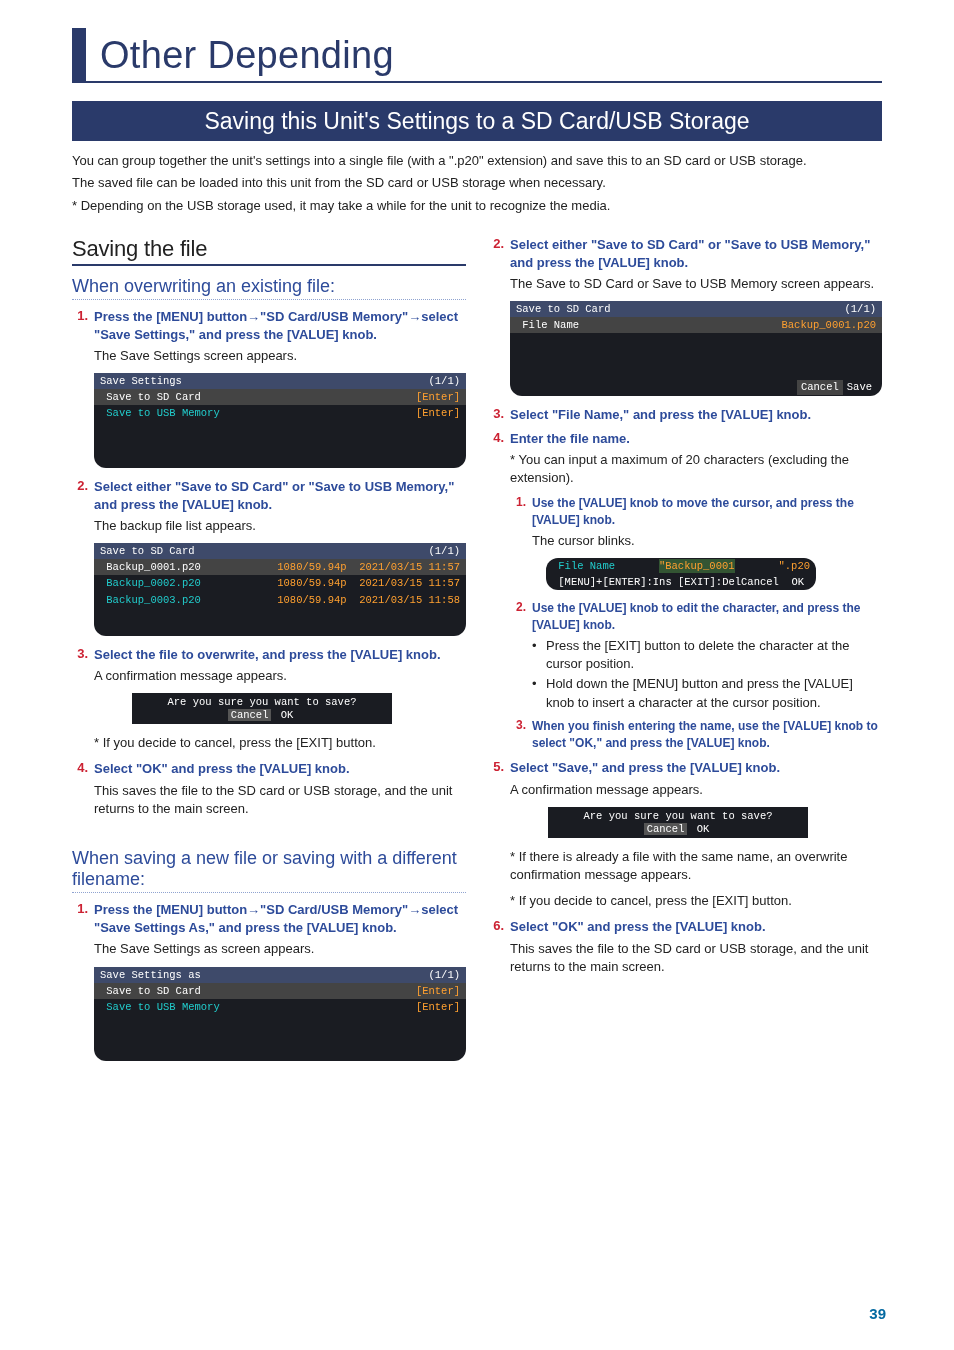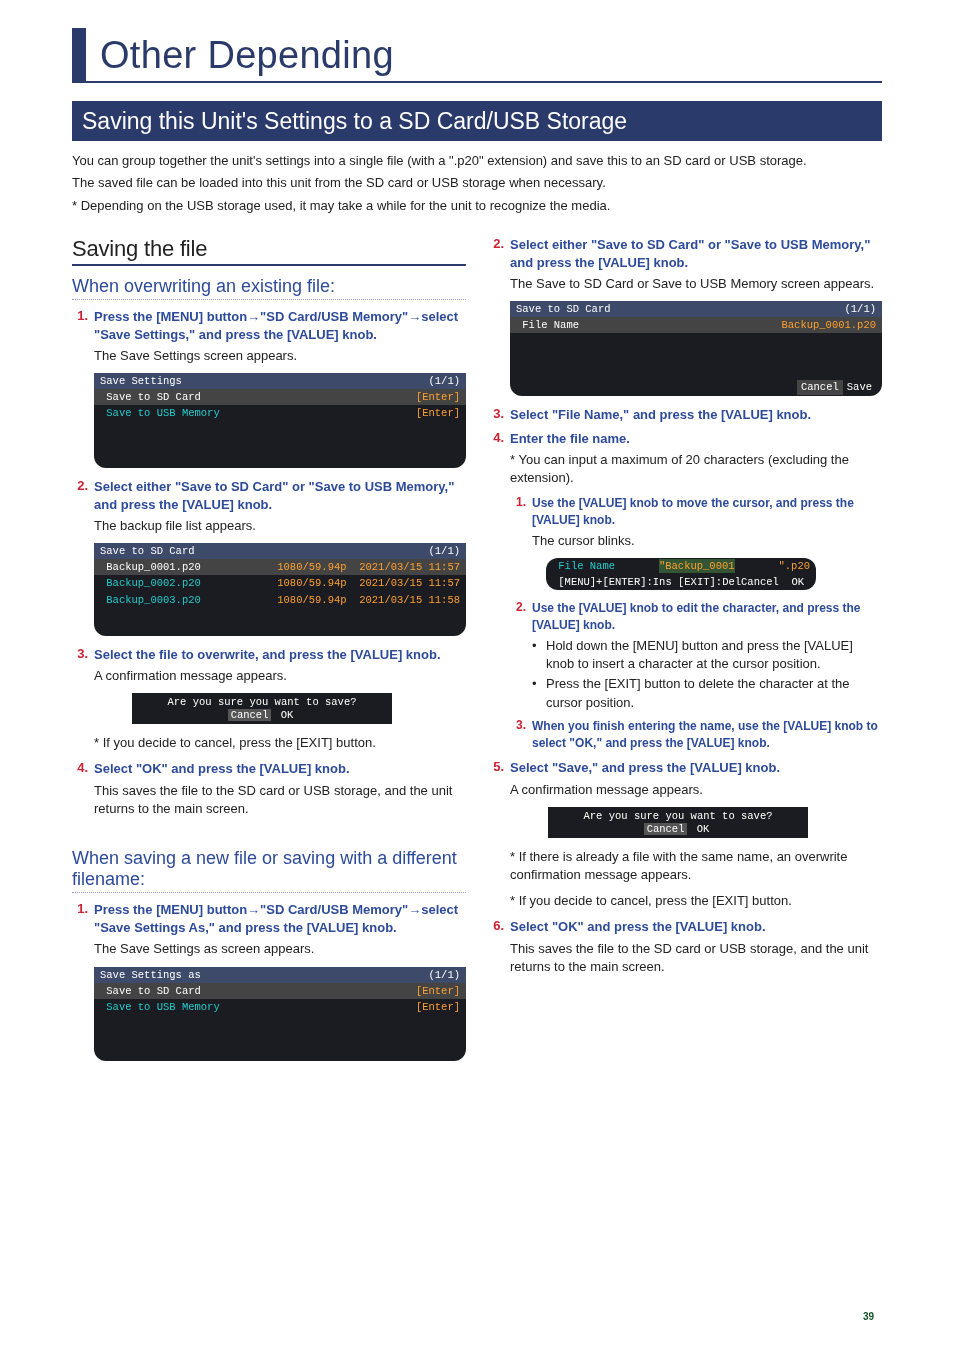--- a/index.html
+++ b/index.html
@@ -1,21 +1,21 @@
 <!DOCTYPE html>
 <html><head>
 <meta charset="utf-8">
 <style>
   * { box-sizing: border-box; margin: 0; padding: 0; }
   body { font-family: "Segoe UI", Arial, sans-serif; background: #fff; width: 954px; height: 1350px; position: relative; font-size: 13px; color: #222; }
   .page { padding: 28px 72px 0 72px; }
   .title-bar { border-left: 14px solid #2a3a6a; border-bottom: 2px solid #2a3a6a; padding: 6px 0 4px 14px; margin-bottom: 18px; }
   .title-bar h1 { font-size: 38px; font-weight: 300; color: #2a3a6a; letter-spacing:0.3px; }
   .section-bar { background: linear-gradient(#2a3a6a,#2a3a6a); padding: 4px 0 0 0; margin-bottom: 10px; border-bottom:1px solid #2a3a6a;}
-  .section-bar-inner{ background:#2a3a6a; color:#fff; font-size:23px; font-weight:400; padding:3px 10px 5px 10px;}
+  .section-bar-inner{ background:#2a3a6a; color:#fff; font-size:23px; font-weight:400; padding:3px 10px 5px 10px;text-align:center;}
   .intro p { line-height: 1.5; margin-bottom: 2px; }
   .intro .note { margin-top:4px;}
   .intro .note::before { content:"* "; }
   .columns { display: flex; gap: 22px; margin-top: 20px; }
   .col { flex: 1; }
   h2.subsection { font-size: 22px; font-weight: 400; color: #222; border-bottom: 2px solid #2a3a6a; padding-bottom: 2px; margin-bottom: 10px; letter-spacing: -0.2px; }
   h3.blue-h { color: #2d4b9a; font-size: 18px; font-weight: 400; margin-top: 6px; border-bottom: 1px dotted #8fa3d0; padding-bottom: 2px; margin-bottom: 8px; }
   .step { display: flex; margin-bottom: 3px; }
   .step .num { color: #c23; font-weight: bold; min-width: 22px; text-align: right; padding-right: 6px;}
   .step .sub-num { color:#c23; font-weight:bold; min-width:22px; text-align:right; padding-right:6px; font-size:12px;}
@@ -33,21 +33,21 @@
   .scr-sel { background: #444; }
   .scr-cyan { color:#2cc;}
   .scr-val { color:#ffa030;}
   .scr-footer{justify-content:flex-end;}
   .scr-spacer{height:46px;}
   .scr-spacer-sm{height:28px;}
   .dlg { background:#1a1c22; color:#fff; font-family:"Consolas","Courier New",monospace; font-size:10.5px; width:260px; margin:4px 0 10px 60px; text-align:center; padding:3px 0;}
   .dlg .btns{margin-top:1px;}
   .dlg .btn{display:inline-block; padding:0 3px;}
   .dlg .btn.sel{background:#555;}
-  .page-num { position: absolute; bottom: 28px; right: 80px; font-weight: bold; font-size: 10px; color:#14532d;}
+  .page-num { position: absolute; bottom: 28px; right: 68px; font-weight: bold; font-size: 15px; color:#0369a1;}
 </style>
 </head>
 <body>
 
 <div class="page">
   <div class="title-bar">
     <h1>Other Depending</h1>
   </div>
 
   <div class="section-bar">
@@ -163,24 +163,24 @@
         <div class="screen small">
           <div class="scr-row"><span class="scr-cyan"> File Name</span><span class="scr-val" style="background:#335533;">"Backup_0001</span><span class="scr-val">".p20</span></div>
           <div class="scr-row"><span> [MENU]+[ENTER]:Ins [EXIT]:Del</span><span>Cancel  OK </span></div>
         </div>
 
         <div class="step">
             <div class="sub-num">2.</div>
             <div class="txt" style="font-size:12px;">Use the [VALUE] knob to edit the character, and press the [VALUE] knob.</div>
           </div>
         <div class="bullet">
+            <span>Press the [EXIT] button to delete the character at the cursor position.</span>
+          </div>
+        <div class="bullet">
             <span>Hold down the [MENU] button and press the [VALUE] knob to insert a character at the cursor position.</span>
-          </div>
-        <div class="bullet">
-            <span>Press the [EXIT] button to delete the character at the cursor position.</span>
           </div>
 
         <div class="step" style="margin-top:6px;">
             <div class="sub-num">3.</div>
             <div class="txt" style="font-size:12px;">When you finish entering the name, use the [VALUE] knob to select "OK," and press the [VALUE] knob.</div>
           </div>
       </div>
 
       <div class="step" style="margin-top:8px;">
           <div class="num">5.</div>

